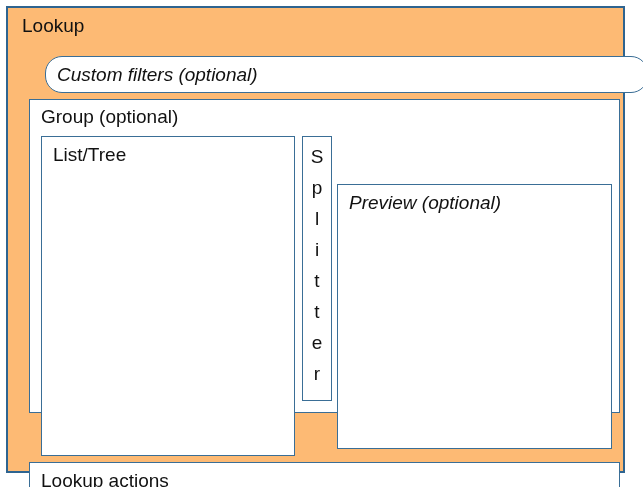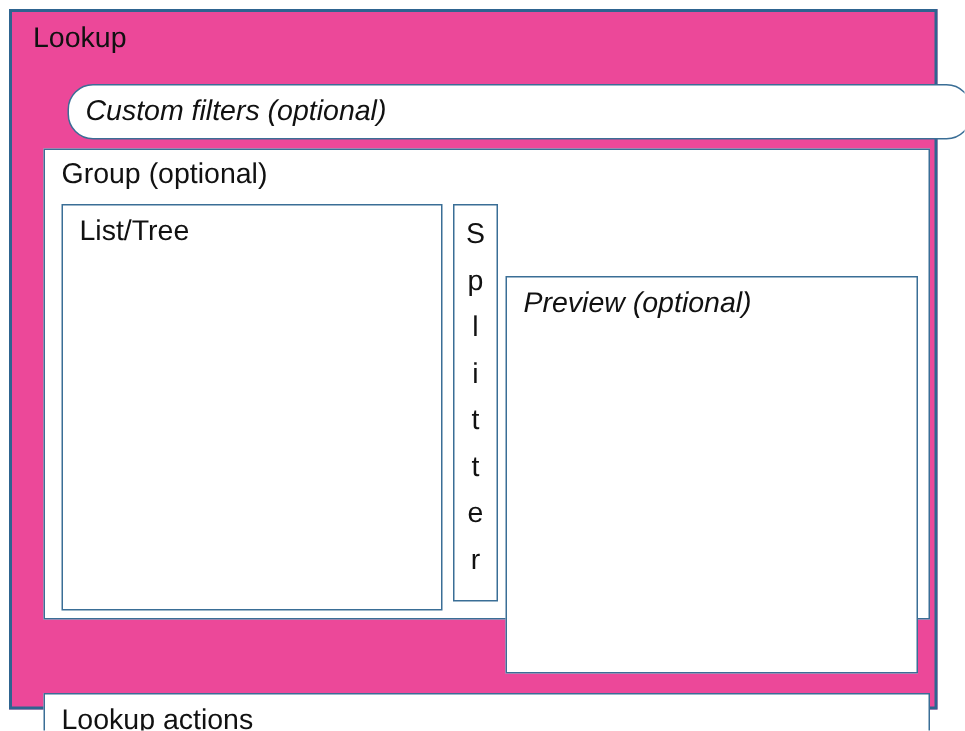--- a/index.html
+++ b/index.html
@@ -24,21 +24,21 @@
 
   
   .lookup-frame {
     position: absolute;
     left: 6px;
     top: 6px;
     width: 619px;
     height: 467px;
     border: 2px solid #2e6490;
     box-sizing: border-box;
-    background: #ec4899;
+    background: #fdba74;
   }
 
   .frame-title {
     position: absolute;
     left: 14px;
     top: 7px;
     font-size: 19px;
     line-height: 22px;
     font-style: normal;
     color: #111111;
@@ -91,21 +91,21 @@
     line-height: 23px;
     white-space: nowrap;
     color: #111111;
   }
 
   
   .list-tree {
     left: 11px;
     top: 36px;
     width: 254px;
-    height: 271px;
+    height: 320px;
   }
 
   .splitter {
     left: 272px;
     top: 36px;
     width: 30px;
     height: 265px;
   }
 
   .splitter-letters {

